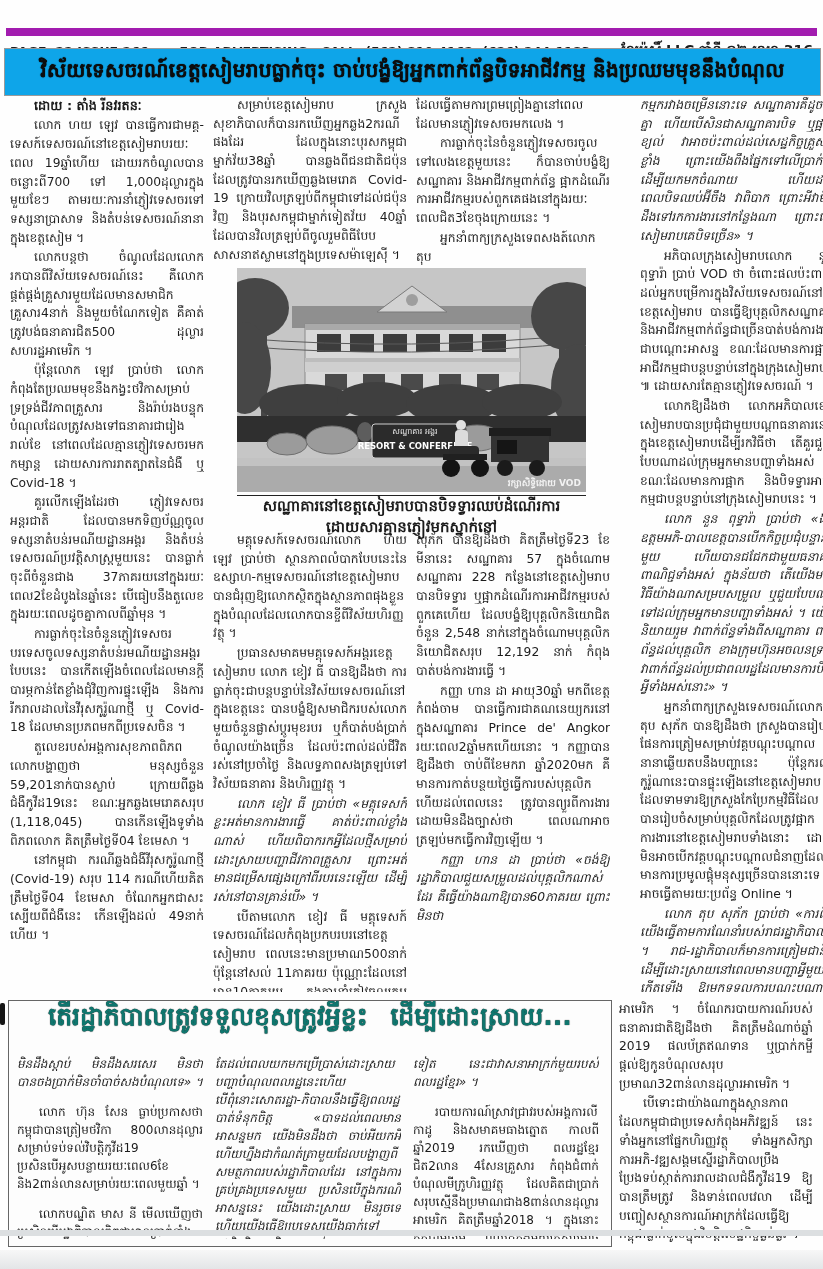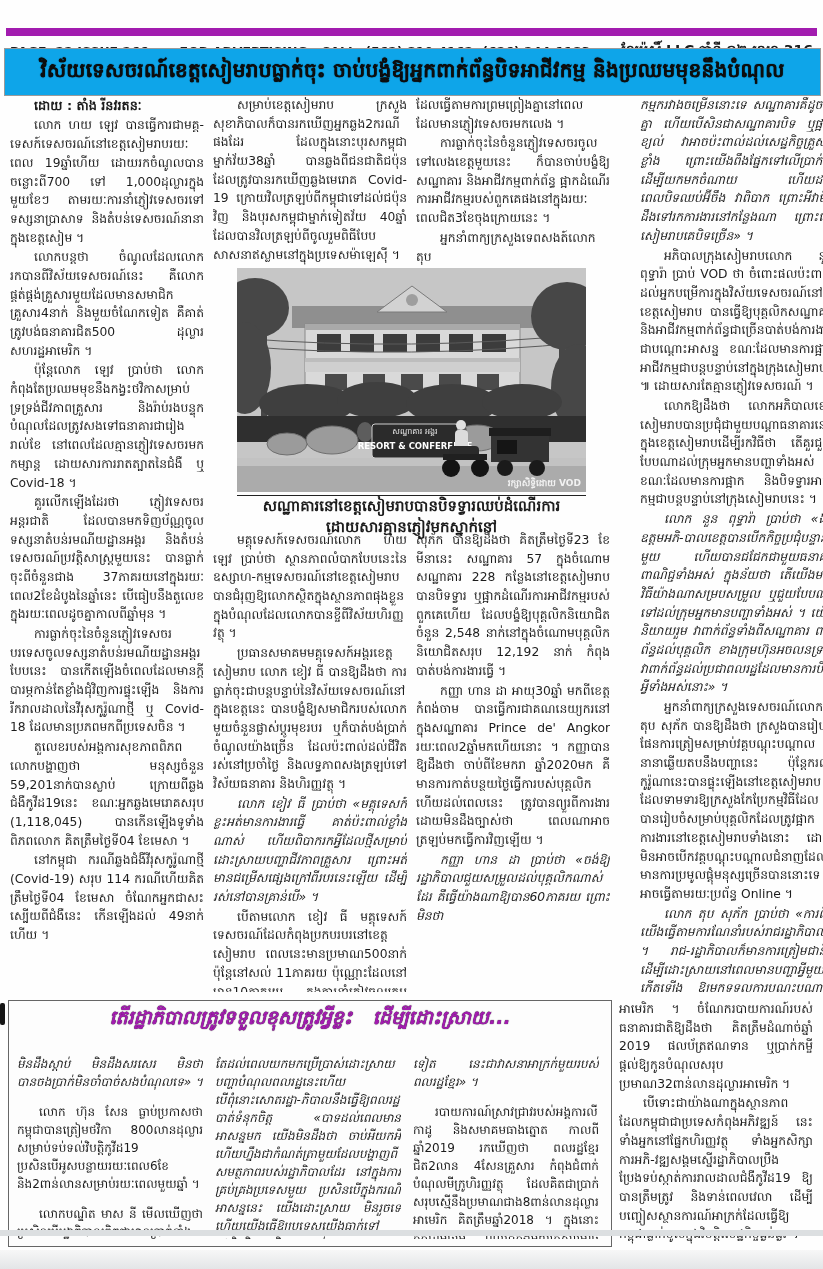--- a/index.html
+++ b/index.html
@@ -33,22 +33,22 @@
   .c4 {left:640px;top:96px;height:896px;}
   
   .photo-wrap{position:absolute;left:237px;top:268px;width:349px;}
   .photo{width:349px;height:224px;display:block;background:#c9c9c9;}
   .caption{border-top:1.5px solid #222;margin-top:3px;
            font-size:15px;font-weight:bold;text-align:center;line-height:1.4;}
   
   .bottom-box{position:absolute;left:8px;top:1000px;width:604px;height:247px;
               border:1px solid #666;box-sizing:border-box;background:#fdfdfd;}
   .bottom-headline{height:36px;display:flex;align-items:center;justify-content:center;
-                   font-weight:900;font-size:19px;color:#a21caf;text-shadow:0 0 1px #000;
-                   word-spacing:14px;overflow:hidden;font-style:italic;}
+                   font-weight:900;font-size:25px;color:#0f766e;text-shadow:0 0 1px #000;
+                   word-spacing:14px;overflow:hidden;}
   .bcol{position:absolute;top:42px;width:186px;height:196px;overflow:hidden;
         font-size:12px;line-height:1.5;text-align:justify;}
   .bcol p{margin:12px 0 1px 0;text-indent:22px;}
   .bcol p.noindent{text-indent:0;}
   .bcol p.quote{font-style:italic;}
   .b1{left:8px;} .b2{left:206px;} .b3{left:404px;}
   
   .ccont{left:619px;top:1000px;height:250px;}
   
   .edge-mark{position:absolute;left:0;top:1003px;width:5px;height:22px;background:#161616;border-radius:2px;}

